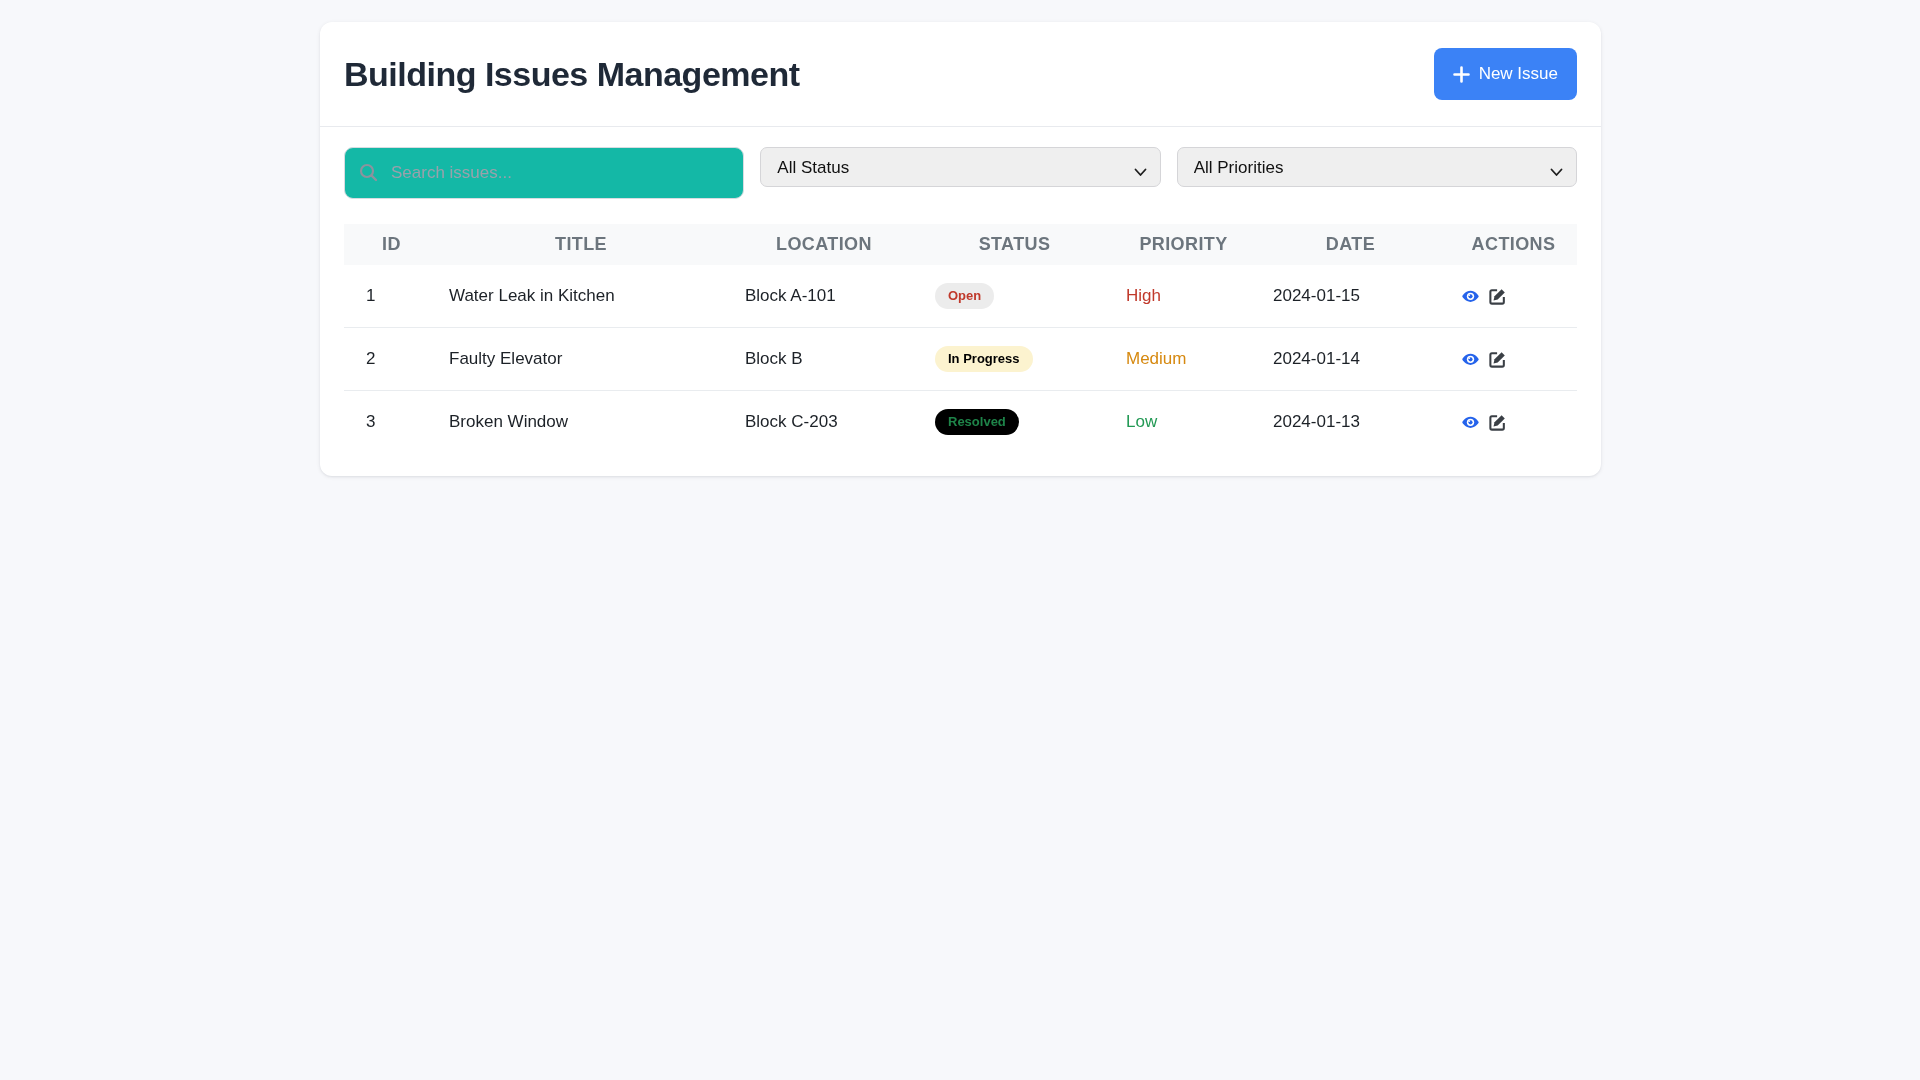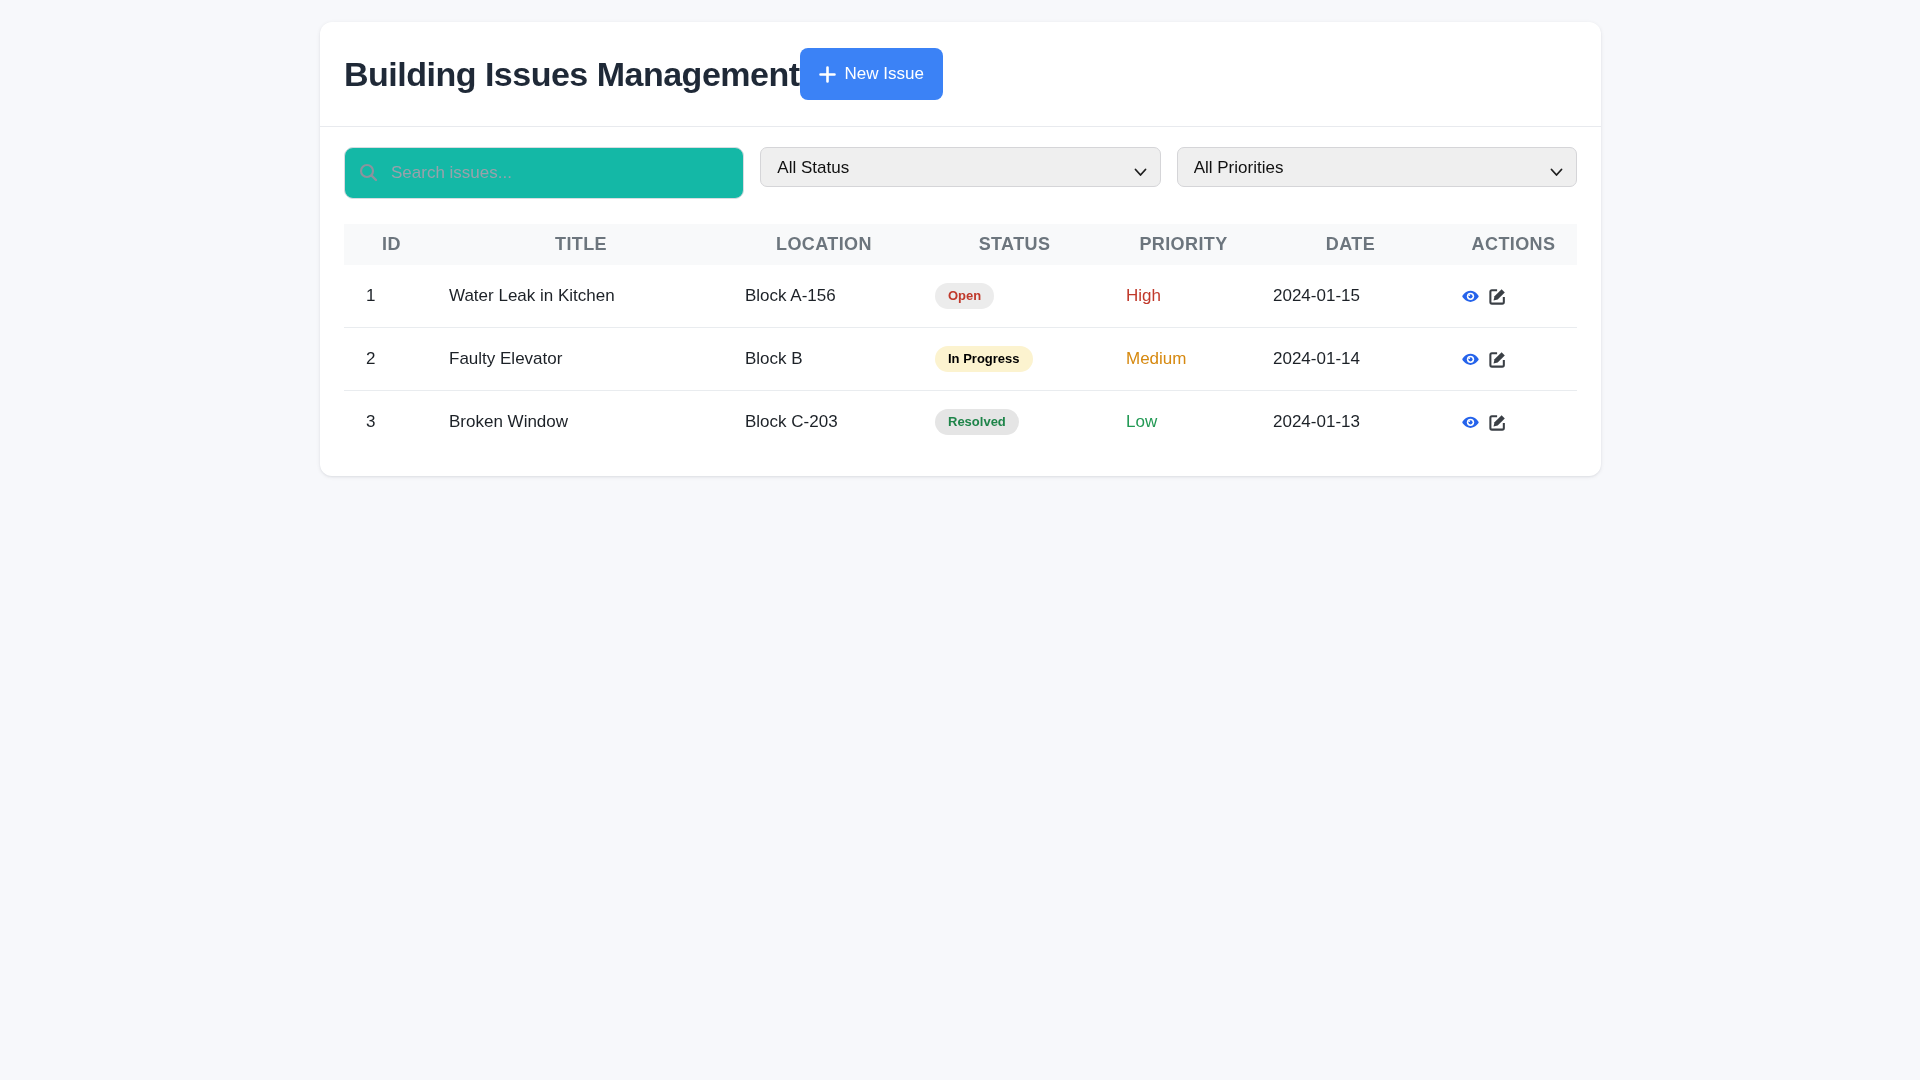--- a/index.html
+++ b/index.html
@@ -14,21 +14,21 @@
   .card {
     position:absolute;
     left:320px; top:22px;
     width:1281px;
     background:#ffffff;
     border-radius:12px;
     box-shadow:0 1px 4px rgba(16,24,40,.08), 0 1px 2px rgba(16,24,40,.05);
   }
   
   .card-header {
-    display:flex; align-items:center; justify-content:flex-start;
+    display:flex; align-items:center; justify-content:space-between;
     padding:26px 24px;
     border-bottom:1px solid #e8eaee;
   }
   .page-title {
     font-size:34px;
     font-weight:700;
     color:#1f2937;
     letter-spacing:-0.5px;
   }
   .btn-primary {
@@ -187,21 +187,21 @@
           <th>STATUS</th>
           <th>PRIORITY</th>
           <th>DATE</th>
           <th>ACTIONS</th>
         </tr>
       </thead>
       <tbody>
   <tr>
     <td>1</td>
     <td>Water Leak in Kitchen</td>
-    <td>Block A-156</td>
+    <td>Block A-101</td>
     <td>
       <span class="badge" style="background-color: rgb(236, 236, 236); color: rgb(192, 57, 43);">Open</span>
     </td>
     <td>
       <span class="priority" style="color: rgb(192, 57, 43);">High</span>
     </td>
     <td>2024-01-15</td>
     <td>
       <span class="actions-cell">
         <button class="icon-btn" title="">
@@ -251,21 +251,21 @@
         </button>
       </span>
     </td>
   </tr>
 
   <tr>
     <td>3</td>
     <td>Broken Window</td>
     <td>Block C-203</td>
     <td>
-      <span class="badge" style="background-color: #e5e5e5; color: rgb(30, 132, 73);">Resolved</span>
+      <span class="badge" style="background-color: #000000; color: rgb(30, 132, 73);">Resolved</span>
     </td>
     <td>
       <span class="priority" style="color: rgb(34, 153, 84);">Low</span>
     </td>
     <td>2024-01-13</td>
     <td>
       <span class="actions-cell">
         <button class="icon-btn" title="">
           <svg width="19" height="19" viewBox="0 0 24 24">
             <path fill="#2563eb" d="M12 4.8C5.8 4.8 1.6 11 1.6 11.8c0 .8 4.2 7 10.4 7s10.4-6.2 10.4-7c0-.8-4.2-7-10.4-7z"></path>

